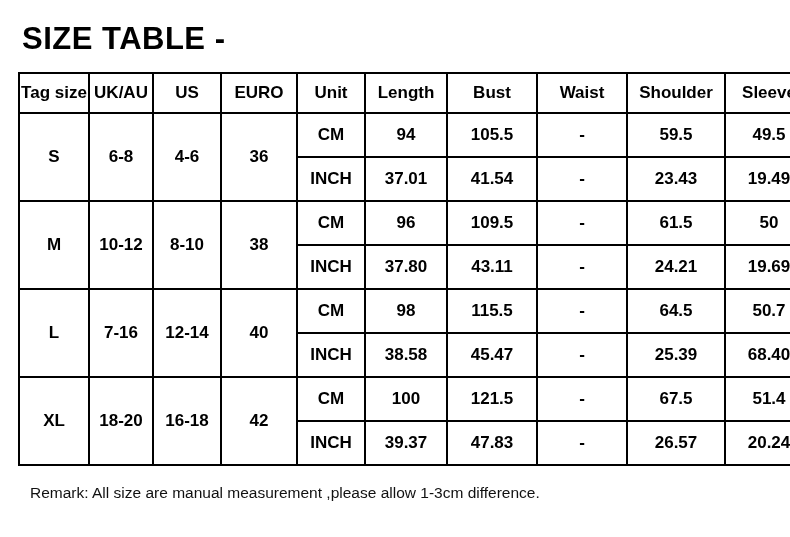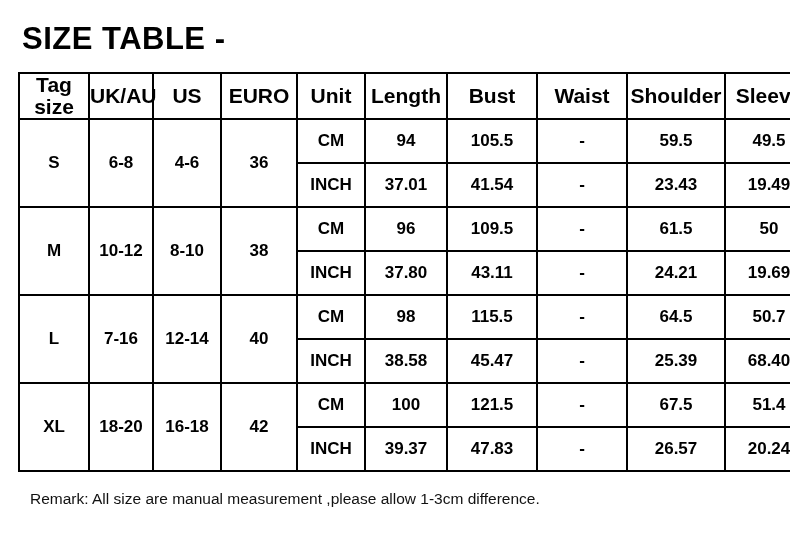--- a/index.html
+++ b/index.html
@@ -40,21 +40,21 @@
     text-align: center;
     vertical-align: middle;
     font-size: 17px;
     font-weight: bold;
     padding: 0;
     height: 42px;
     line-height: 1.05;
   }
   table.size-table thead th {
     height: 38px;
-    font-size: 21px;
+    font-size: 17px;
   }
   th.c-tag   { width: 68px; }
   th.c-ukau  { width: 62px; margin-left: 32px; }
   th.c-us    { width: 66px; margin-top: 7px; }
   th.c-euro  { width: 74px; margin-left: 41px; }
   th.c-unit  { width: 66px; }
   th.c-len   { width: 80px; }
   th.c-bust  { width: 88px; }
   th.c-waist { width: 88px; }
   th.c-sh    { width: 96px; }

